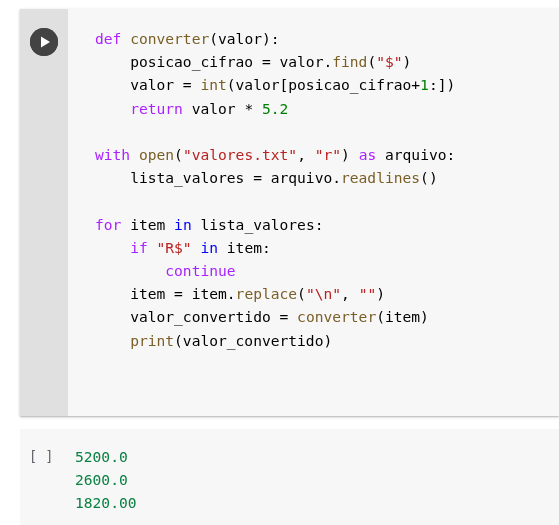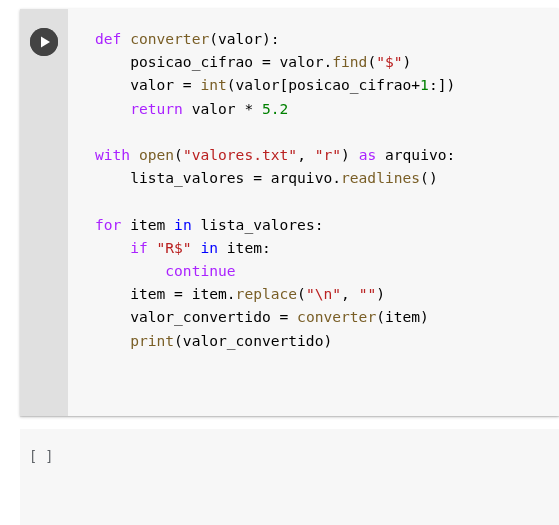--- a/index.html
+++ b/index.html
@@ -139,14 +139,17 @@
 <span class="plain">    item = item.</span><span class="fn">replace</span><span class="plain">(</span><span class="str">"\n"</span><span class="plain">, </span><span class="str">""</span><span class="plain">)</span>
 <span class="plain">    valor_convertido = </span><span class="fn">converter</span><span class="plain">(item)</span>
 <span class="fn">    print</span><span class="plain">(valor_convertido)</span></pre>
   </div>
 
 </div>
 
 <div class="output">
   <div class="out-inner">
     <div class="out-prompt">[ ]</div>
+    <pre class="out-text" id="out-pre" style="color: rgb(11, 128, 67);">5200.0
+2600.0
+1820.00</pre>
   </div>
 </div>
 
 </body></html>

